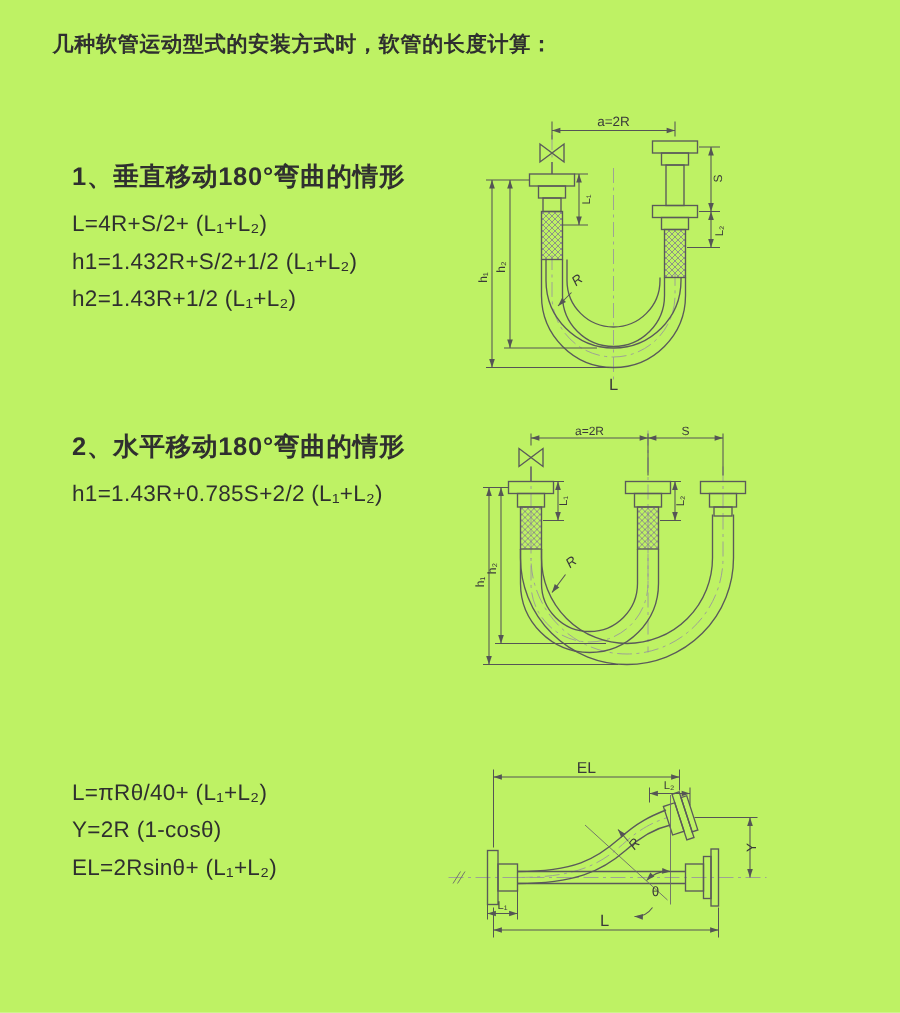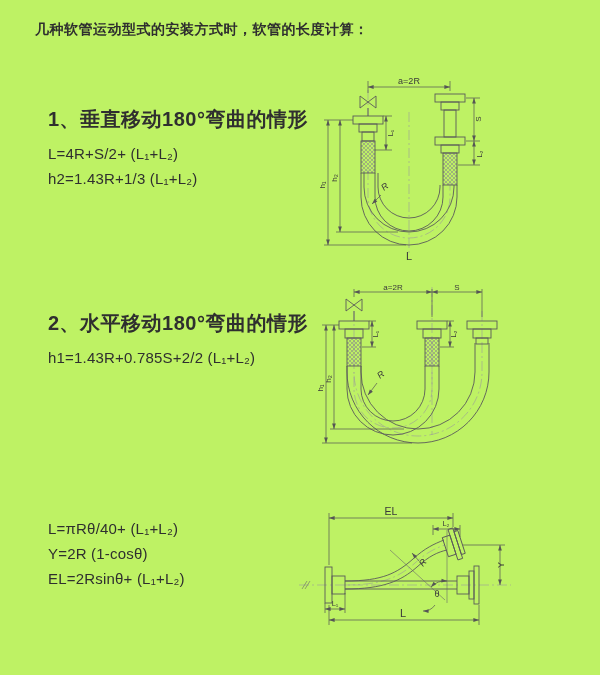--- a/index.html
+++ b/index.html
@@ -1,22 +1,22 @@
 <!DOCTYPE html>
 <html><head>
 <meta charset="utf-8">
 <style>
   html,body{margin:0;padding:0;}
   body{width:600px;height:675px;background:#ffffff;
        font-family:"Liberation Sans","DejaVu Sans",sans-serif;color:#2f2f2f;}
   .page{position:relative;width:600px;height:675px;background:#bef264;overflow:hidden;}
   .title{position:absolute;left:35px;top:21px;font-size:14px;font-weight:700;letter-spacing:.5px;}
   .section{position:absolute;left:48px;}
-  .sec1{top:106px}.sec2{top:310px}.sec3{top:516px}
-  .heading{font-size:20px;font-weight:700;letter-spacing:.5px;margin:0 0 8px 0;}
+  .sec1{top:106px}.sec2{top:286px}.sec3{top:516px}
+  .heading{font-size:17px;font-weight:700;letter-spacing:.5px;margin:0 0 8px 0;}
   .formula{font-size:15px;line-height:25px;letter-spacing:.2px;white-space:pre;}
   svg{position:absolute;overflow:visible;}
   .svg1{left:298px;top:70px;}
   .svg2{left:300px;top:283px;}
   .svg3{left:295px;top:505px;}
   .st{stroke:#5a5a5a;stroke-width:.9;fill:none;}
   .thin{stroke:#6a6a6a;stroke-width:.6;fill:none;}
   .dim{stroke:#555;stroke-width:.7;fill:none;}
   .cl{stroke:#9a9a9a;stroke-width:.6;fill:none;stroke-dasharray:10 3 2 3;}
   .braid{stroke:#5a5a5a;stroke-width:.9;}
@@ -31,21 +31,22 @@
 </head>
 <body>
 
 <div class="page">
 
   <div class="title">几种软管运动型式的安装方式时，软管的长度计算：</div>
 
   <div class="section sec1">
     <div class="heading">1、垂直移动180°弯曲的情形</div>
     <div class="formula">L=4R+S/2+ (L₁+L₂)</div>
-    <div class="formula">h2=1.43R+1/3 (L₁+L₂)</div>
+    <div class="formula">h1=1.432R+S/2+1/2 (L₁+L₂)</div>
+    <div class="formula">h2=1.43R+1/2 (L₁+L₂)</div>
   </div>
 
   <div class="section sec2">
     <div class="heading">2、水平移动180°弯曲的情形</div>
     <div class="formula">h1=1.43R+0.785S+2/2 (L₁+L₂)</div>
   </div>
 
   <div class="section sec3">
     <div class="formula">L=πRθ/40+ (L₁+L₂)</div>
     <div class="formula">Y=2R (1-cosθ)</div>

